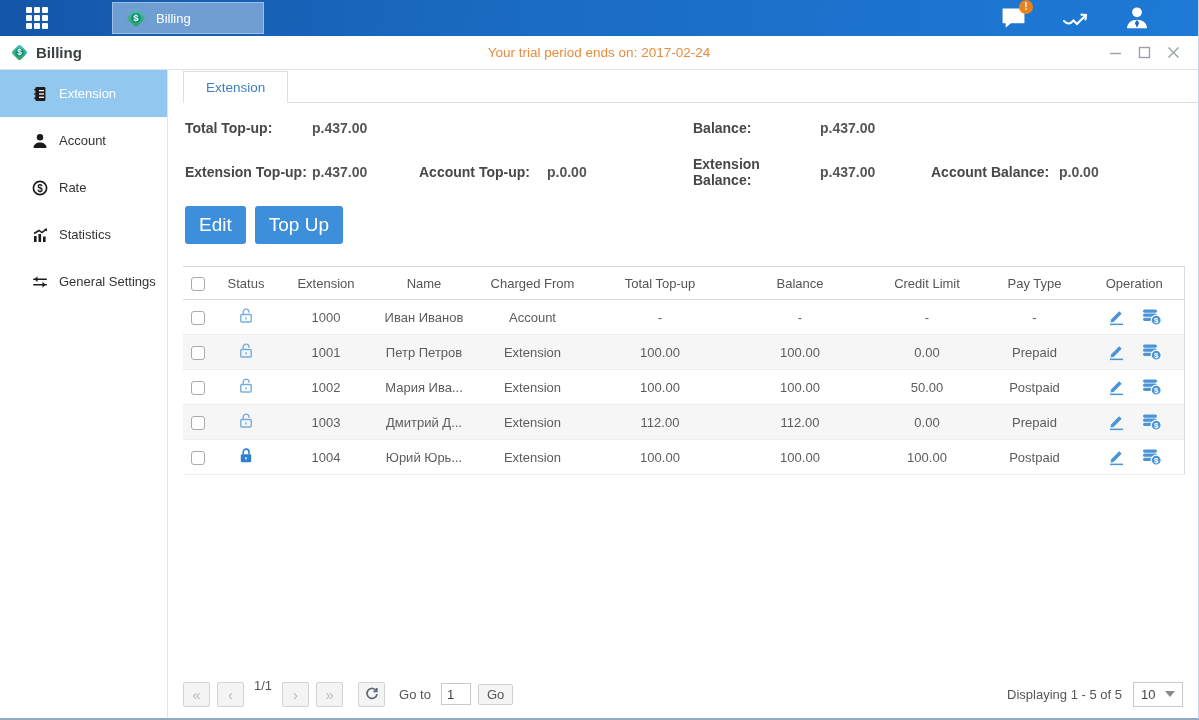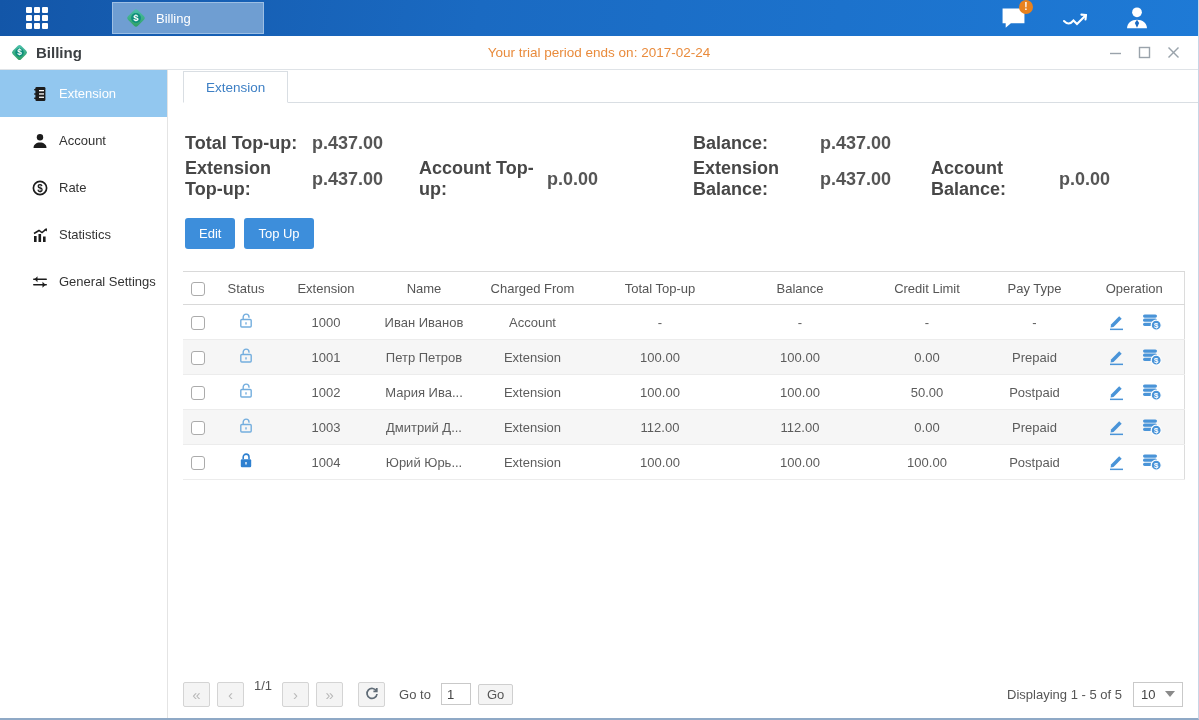--- a/index.html
+++ b/index.html
@@ -43,28 +43,28 @@
   .main { flex:1; display:flex; flex-direction:column; padding-left:15px; min-height:0; position:relative; }
 
   
   .tabstrip { height:33px; flex:0 0 33px; border-bottom:1px solid #d9dee3; display:flex; align-items:flex-end; }
   .tab { display:inline-block; height:32px; line-height:31px; padding:0 22px; background:#fff;
     border:1px solid #d9dee3; border-bottom:1px solid #fff; margin-bottom:-1px;
     color:#3d7fc4; font-size:13.5px; cursor:pointer; }
 
   
   .summary { display:grid; grid-template-columns:127px 107px 128px 146px 127px 111px 128px auto;
-    row-gap:4px; margin:30px 0 6px 2px; font-size:18px; align-items:center; }
+    row-gap:20px; margin:17px 0 6px 2px; font-size:14px; align-items:center; }
   .summary .lbl { font-weight:bold; color:#474747; }
   .summary .val { color:#555;font-weight:bold; }
 
   
   .actions { display:flex; gap:9px; margin:12px 0 0 2px; }
   .btn-primary { background:#3d8edb; color:#fff; border:none; border-radius:3px;
-    font-size:13px; font-family:inherit; padding:8px 14px; cursor:pointer; }
+    font-size:19px; font-family:inherit; padding:8px 14px; cursor:pointer; }
 
   
   .table-wrap { margin-top:22px; width:1001px; }
   table { border-collapse:collapse; width:1001px; table-layout:fixed; font-size:13px; color:#5c5c5c;
     border-right:1px solid #dcdcdc; }
   thead th { font-weight:normal; color:#555; height:33px;
     border-top:1px solid #d9d9d9; border-bottom:1px solid #d9d9d9; text-align:center; }
   tbody td { height:35px; border-bottom:1px solid #ececec; text-align:center; }
   tbody tr:nth-child(even) { background:#f6f6f6; }
   .cb { display:inline-block; width:14px; height:14px; border:1px solid #ababab; border-radius:3px;

